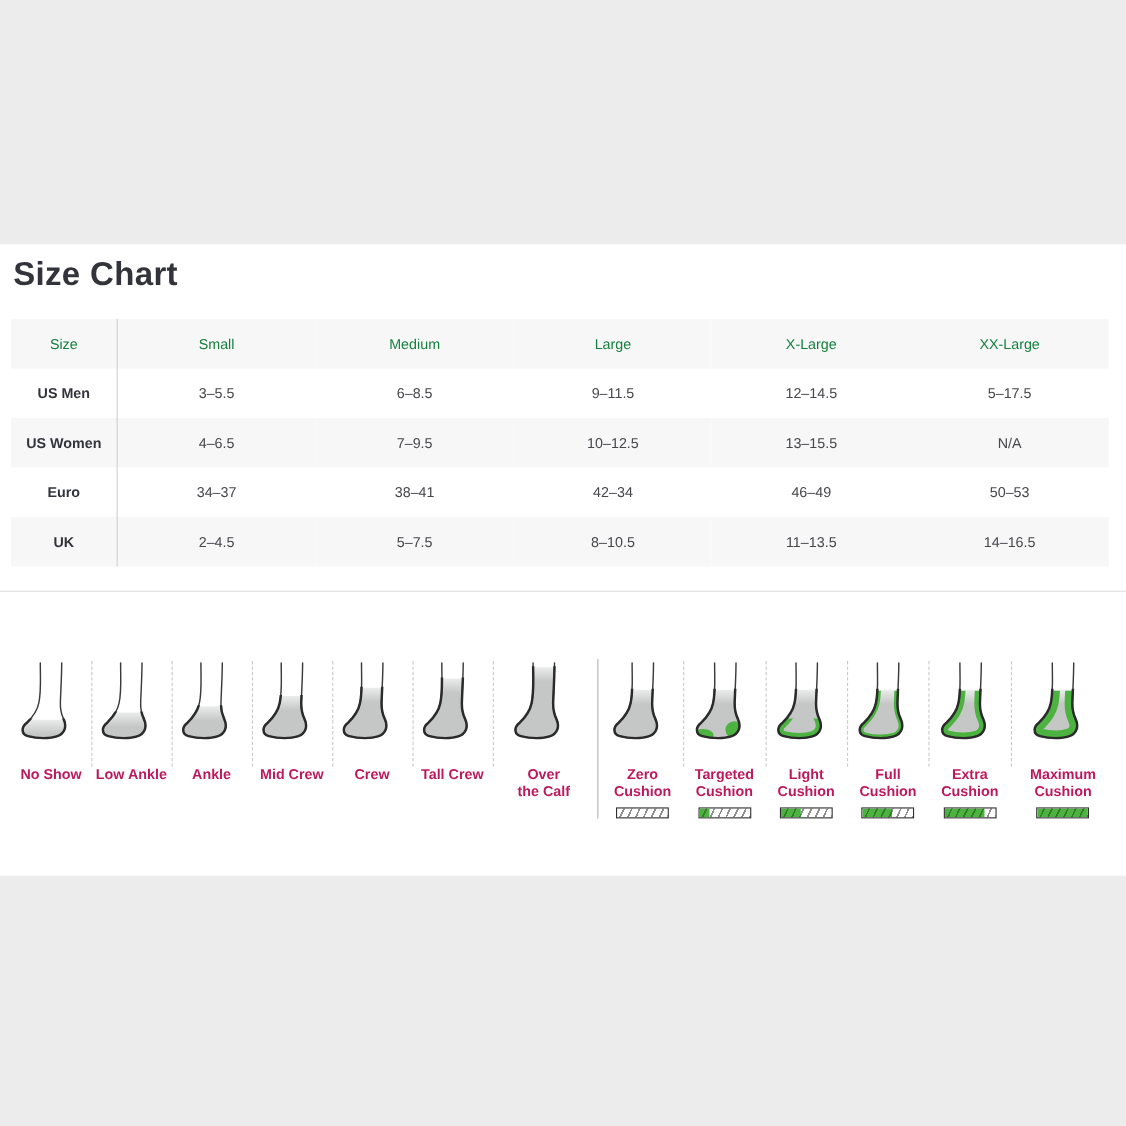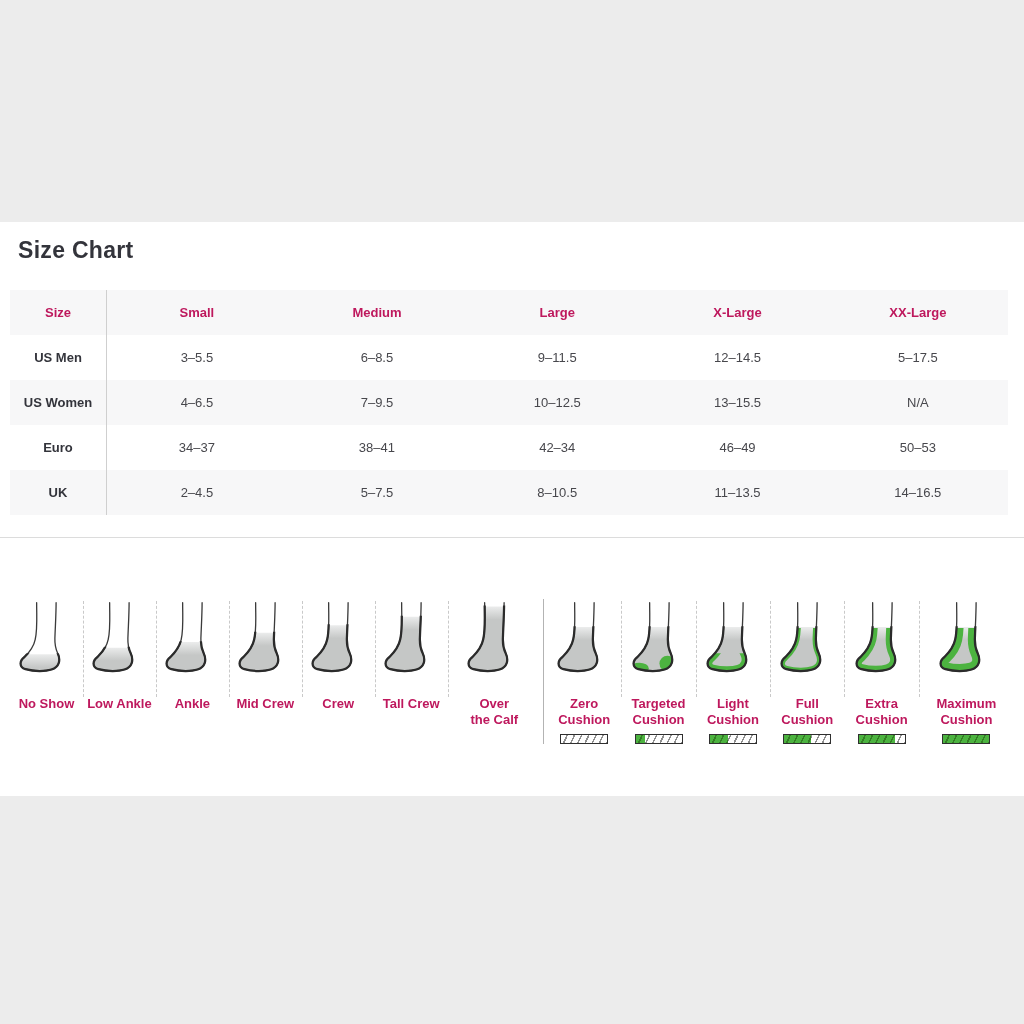--- a/index.html
+++ b/index.html
@@ -7,32 +7,32 @@
     width:1024px;height:1024px;overflow:hidden;
     background:#ececec;
     font-family:"Liberation Sans",sans-serif;
     color:#33343b;
   }
   .panel{
     position:absolute;left:0;top:222px;width:1024px;height:574px;
     background:#ffffff;box-sizing:border-box;
   }
   h2.size-title{
-    margin:12px 0 0 18px;font-size:23px;line-height:32px;font-weight:bold;
+    margin:12px 0 0 12px;font-size:30px;line-height:32px;font-weight:bold;
     color:#33343b;letter-spacing:.3px;
   }
   table.size-chart{
     margin:24px 10px 0 10px;width:998px;border-collapse:collapse;table-layout:fixed;
   }
   table.size-chart th,table.size-chart td{
     height:45px;text-align:center;vertical-align:middle;
     font-size:13px;padding:0;
   }
   table.size-chart thead tr{background:#f7f7f8;}
-  table.size-chart thead th{font-weight:bold;color:#be185d;}
+  table.size-chart thead th{font-weight:normal;color:#15803d;}
   table.size-chart tbody tr:nth-child(even){background:#f7f7f8;}
   table.size-chart tbody th{font-weight:bold;color:#33343b;}
   table.size-chart td{font-weight:normal;color:#47474c;}
   table.size-chart tr > *:first-child{width:96px;border-right:1px solid #cfcfcf;}
   .section-divider{
     margin:22px 0 0 0;height:0;border-top:1px solid #dcdcdc;
   }
   h3.guide-title{
     margin:20px 0 0 10px;font-size:19px;line-height:24px;font-weight:bold;color:#33343b;
   }

